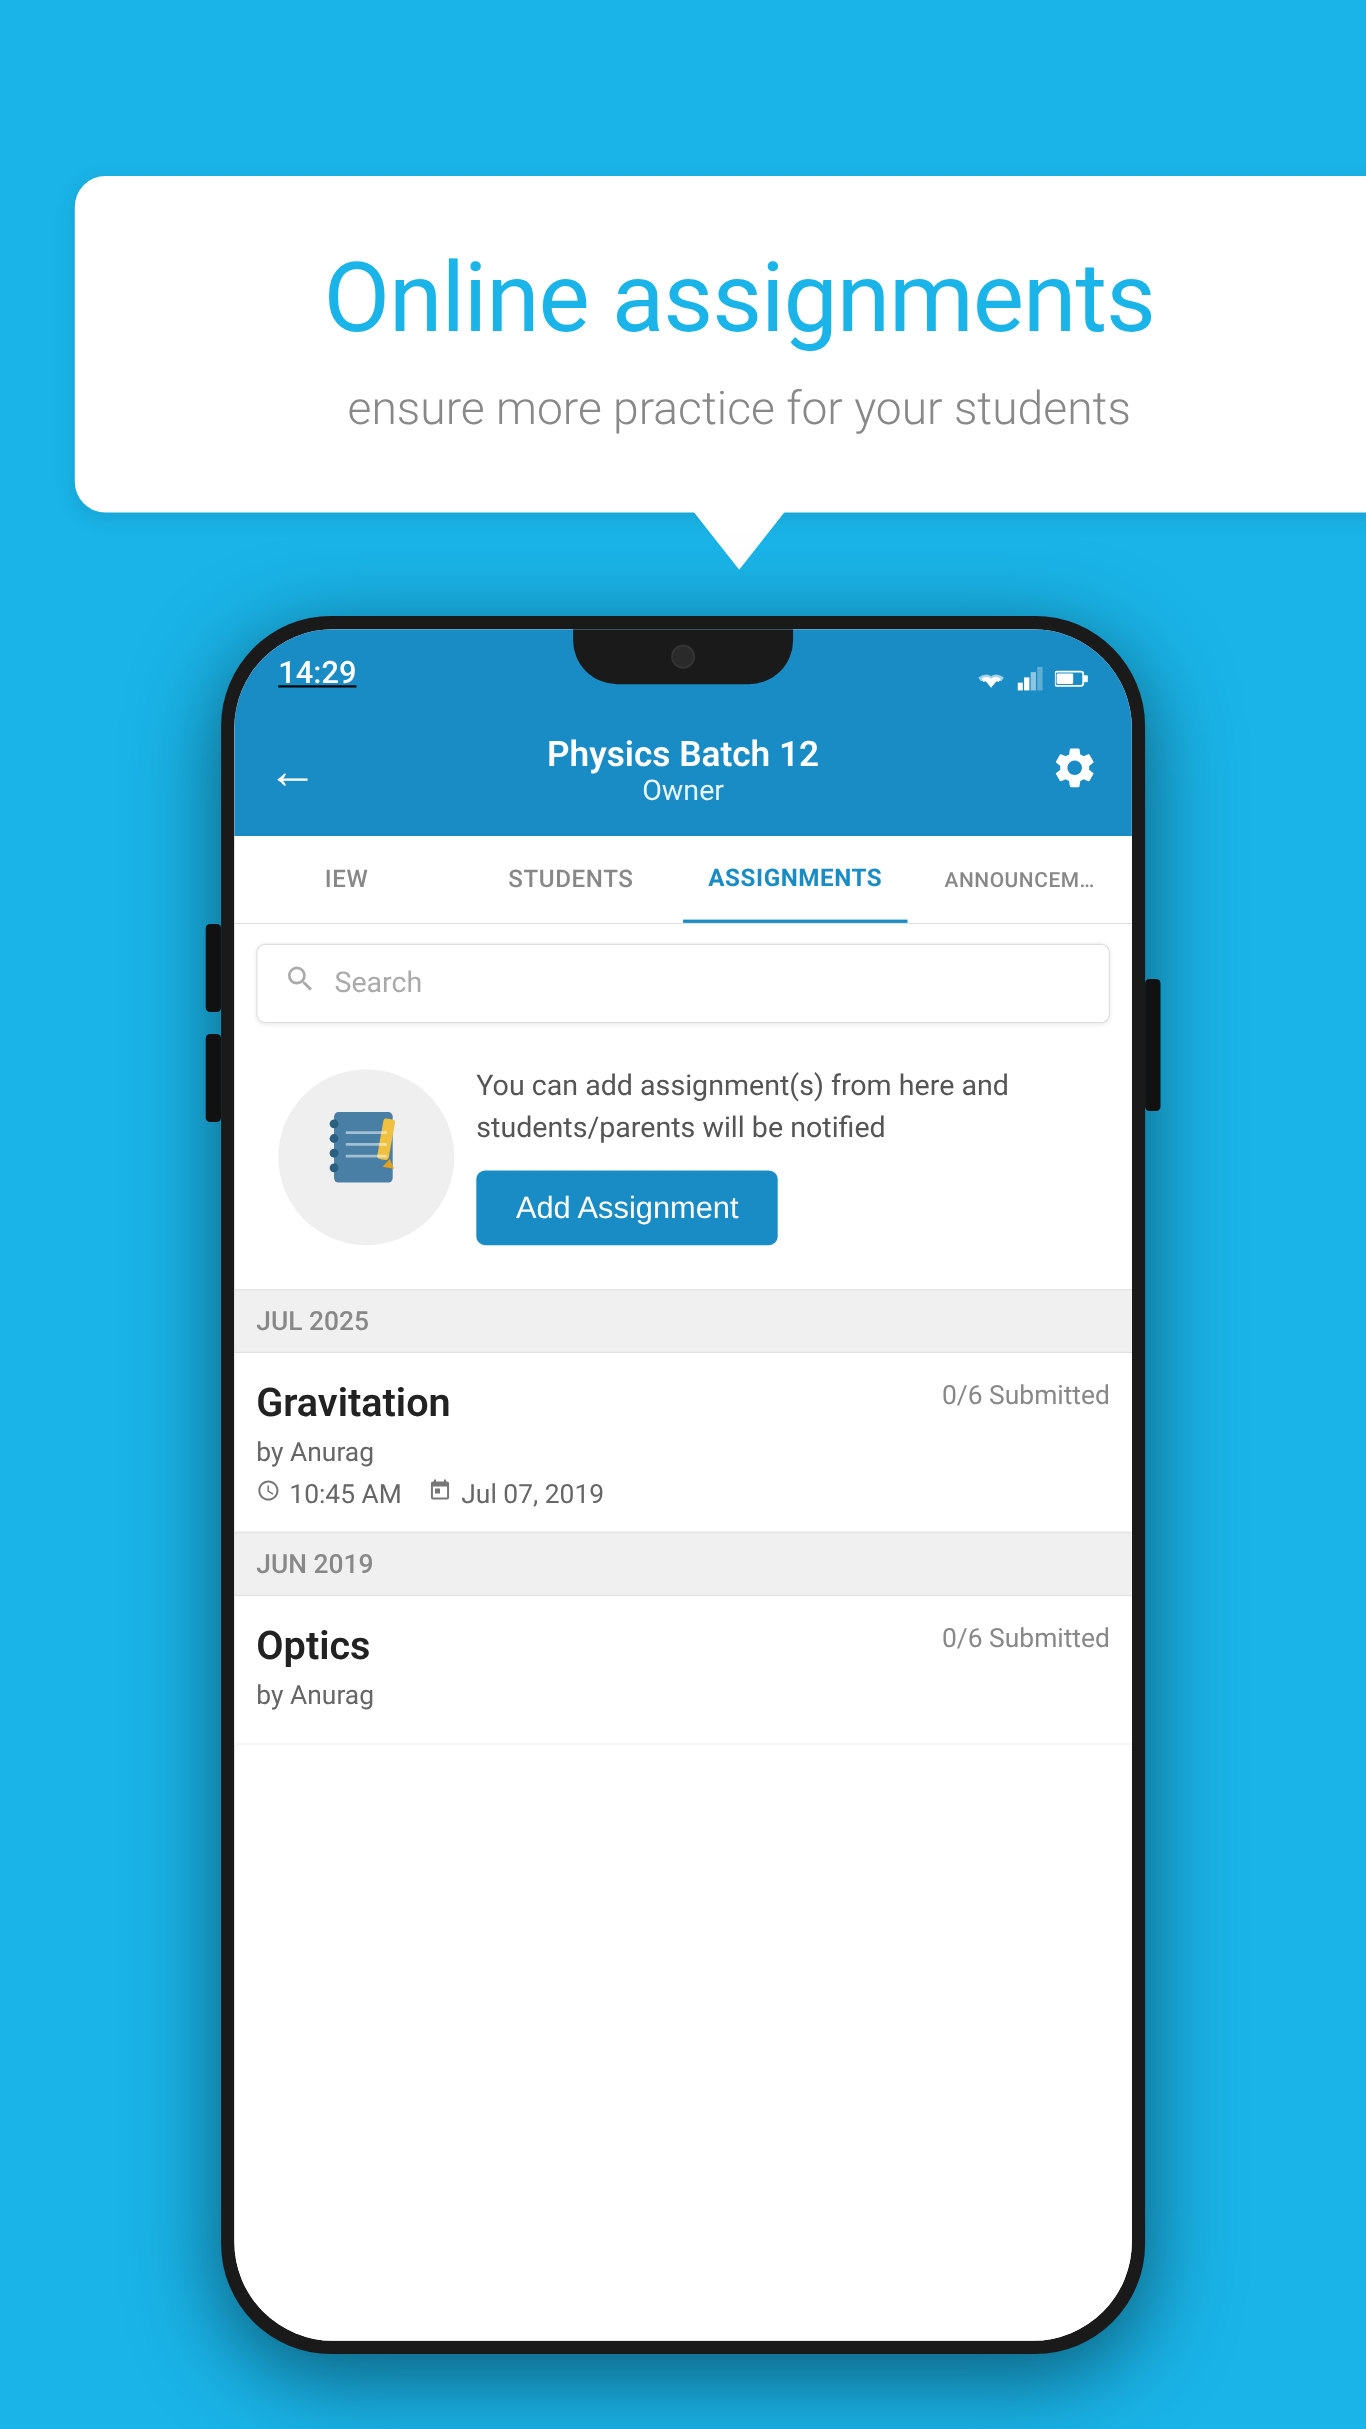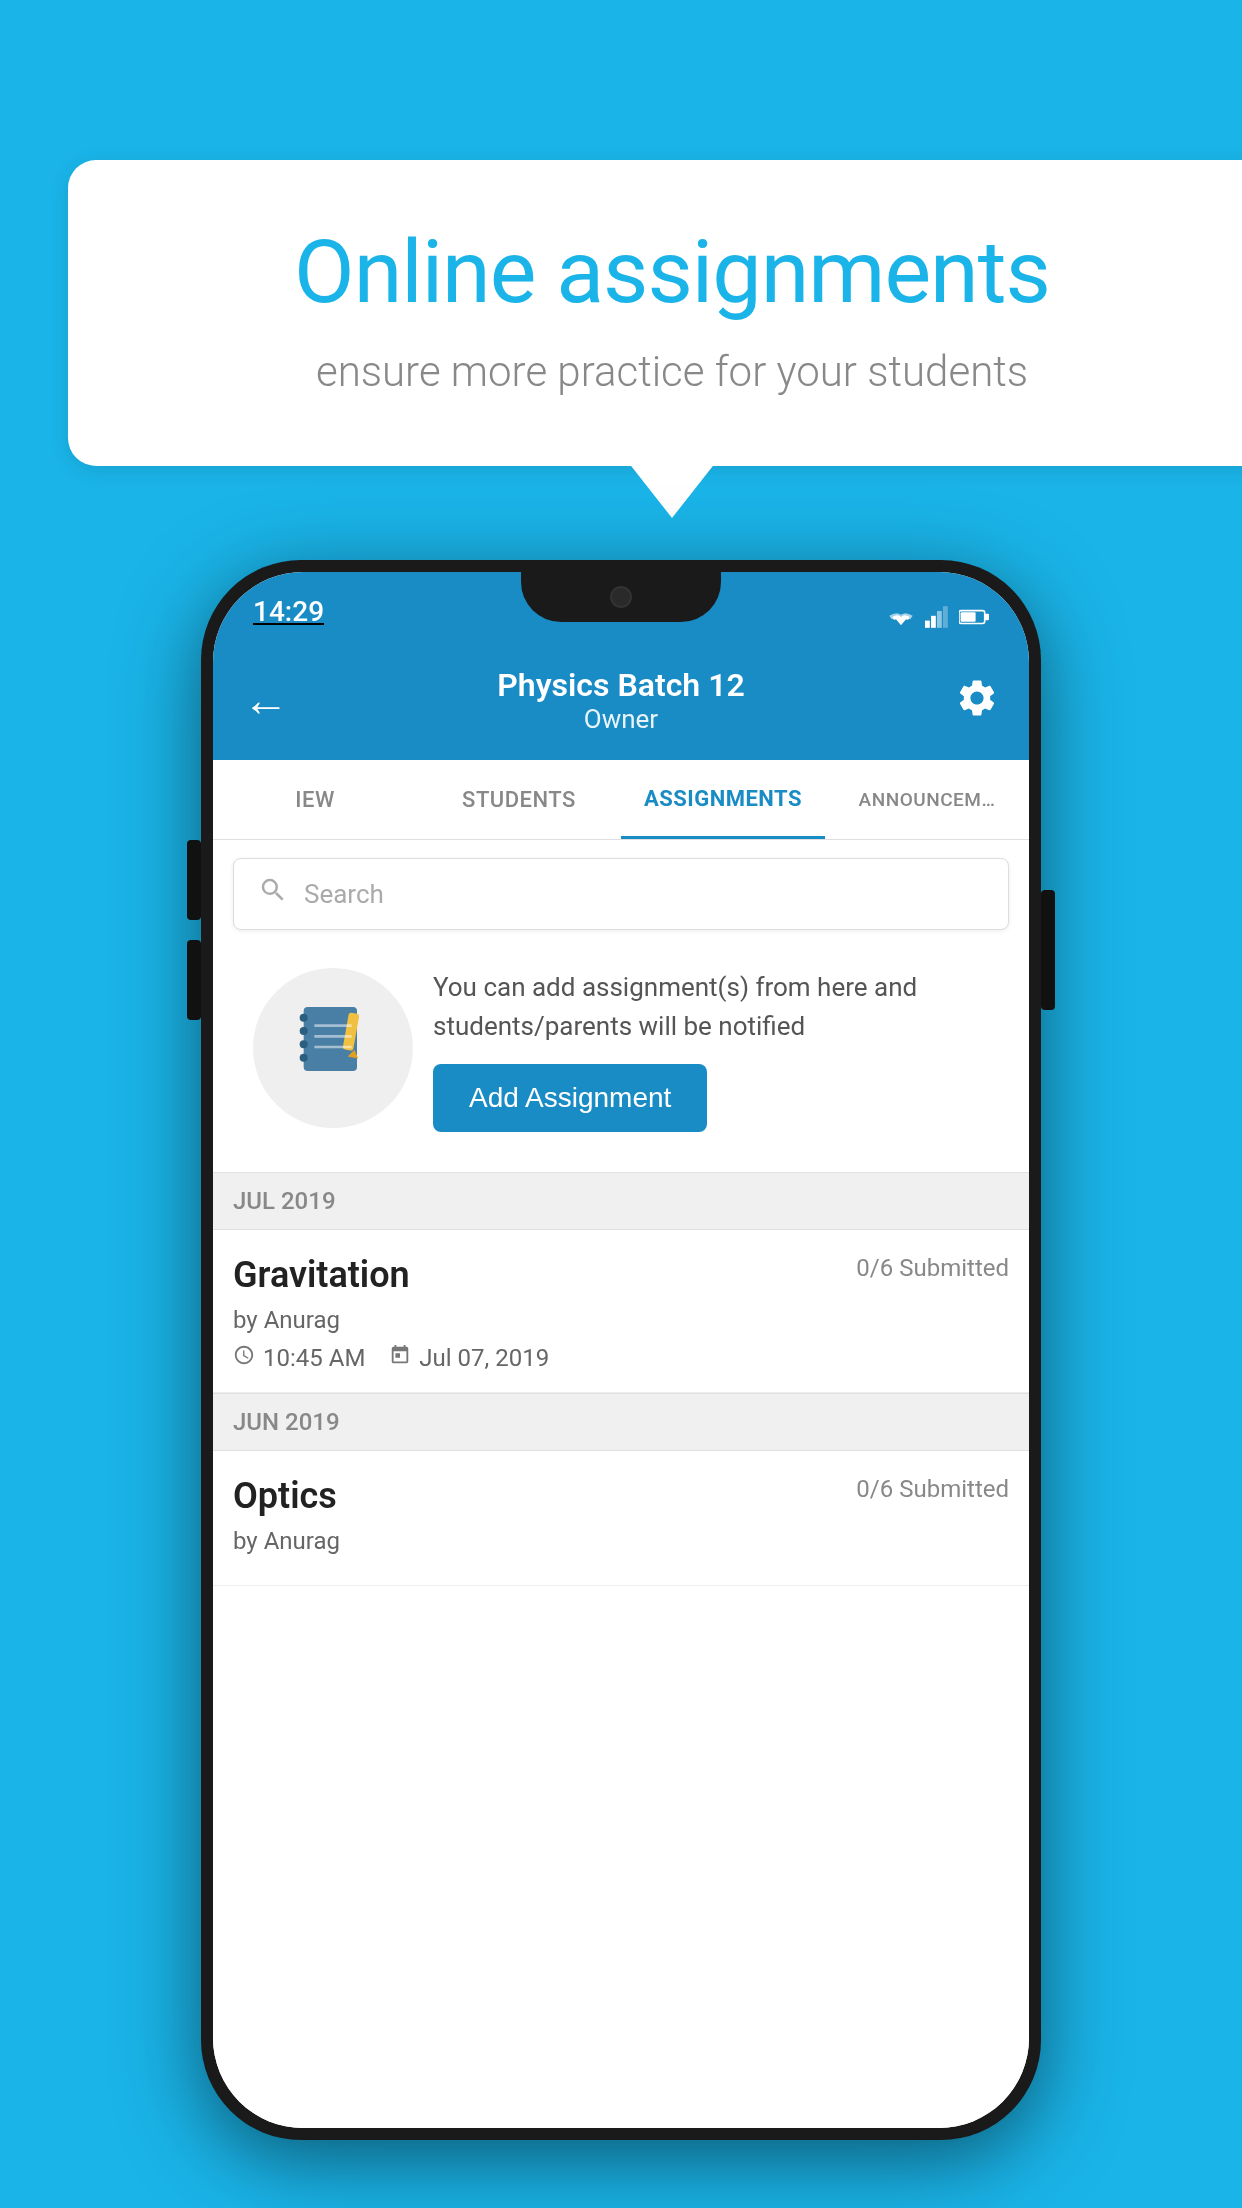--- a/index.html
+++ b/index.html
@@ -245,21 +245,21 @@
 
     .search-text {
       color: #aaa;
       font-size: 26px;
     }
 
     
     .promo-card {
       margin: 0 20px 20px;
       display: flex;
-      align-items: flex-start;
+      align-items: flex-end;
       gap: 20px;
       padding: 20px;
       background: white;
     }
 
     .promo-icon-circle {
       width: 160px;
       height: 160px;
       border-radius: 50%;
       background: #efefef;
@@ -474,21 +474,21 @@
             </svg>
           </span>
         </div>
         <div class="promo-text-area">
           <p class="promo-description">You can add assignment(s) from here and students/parents will be notified</p>
           <button class="add-assignment-btn">Add Assignment</button>
         </div>
       </div>
 
       <div class="section-divider">
-        <span>JUL 2019</span>
+        <span>JUL 2025</span>
       </div>
 
       <div class="assignment-item">
         <div class="assignment-header">
           <span class="assignment-title">Gravitation</span>
           <span class="assignment-status">0/6 Submitted</span>
         </div>
         <div class="assignment-meta">by Anurag</div>
         <div class="assignment-details">
           <div class="assignment-time">

